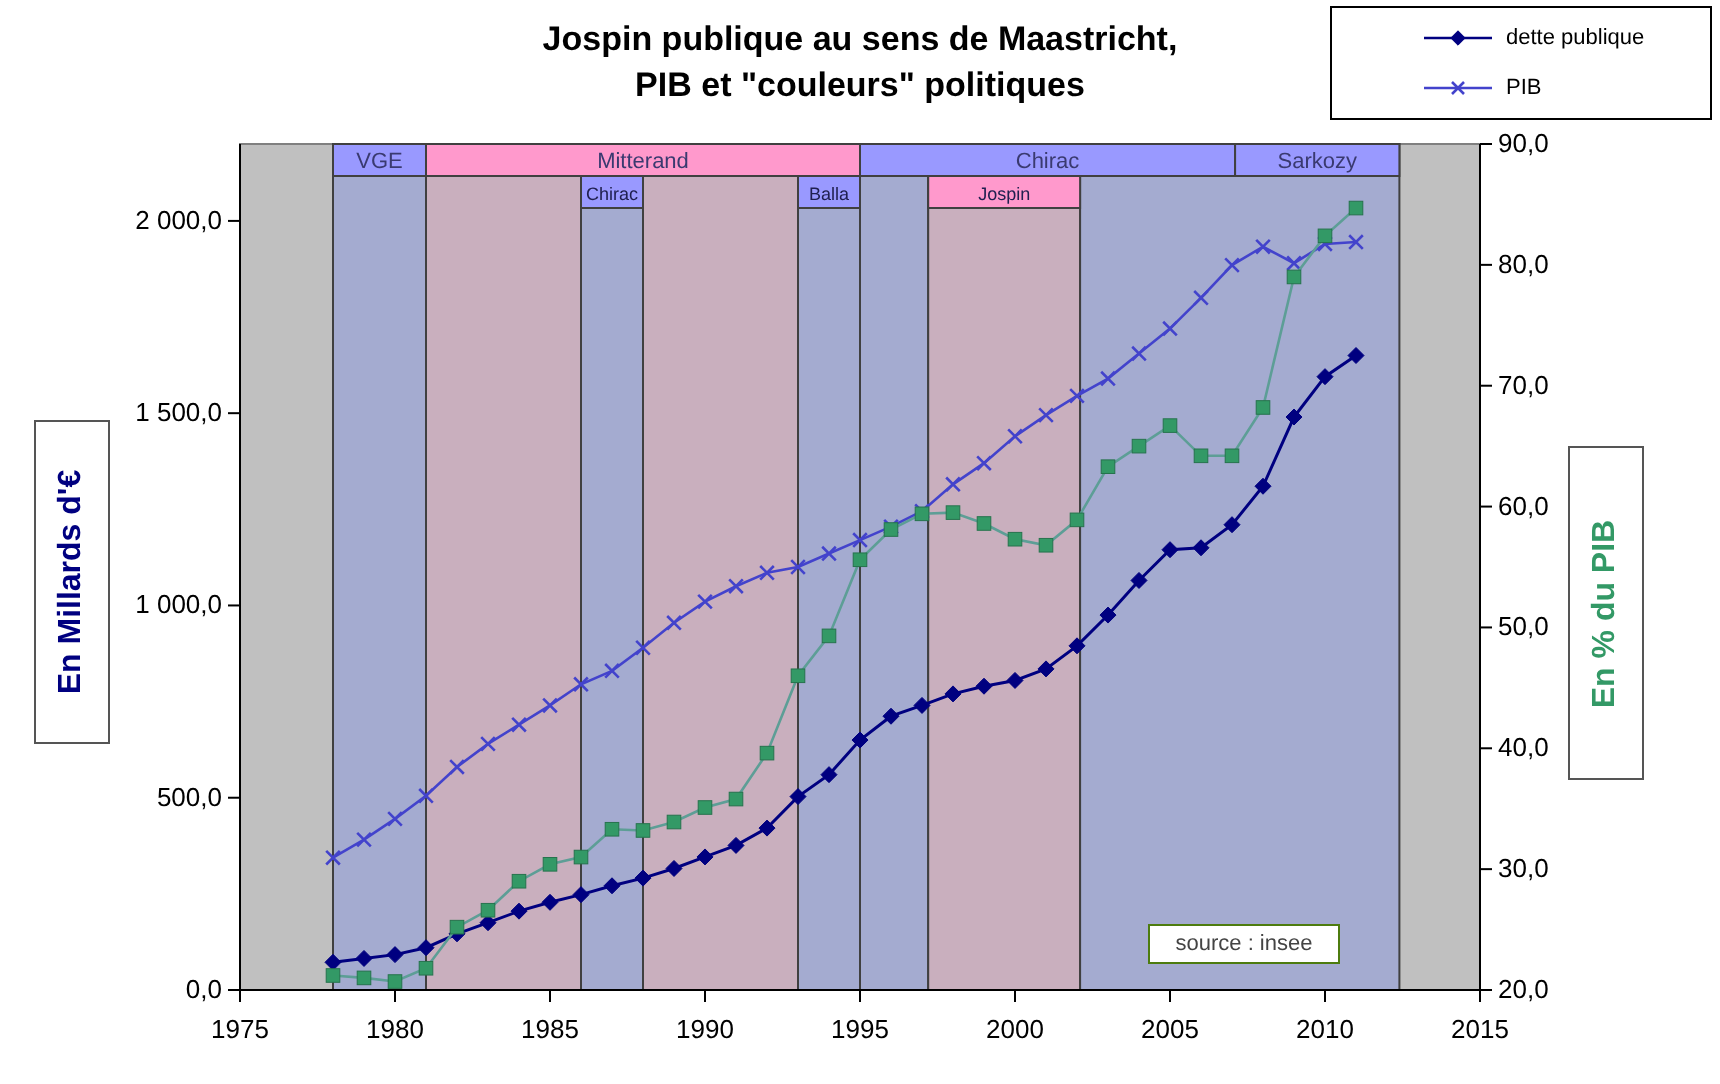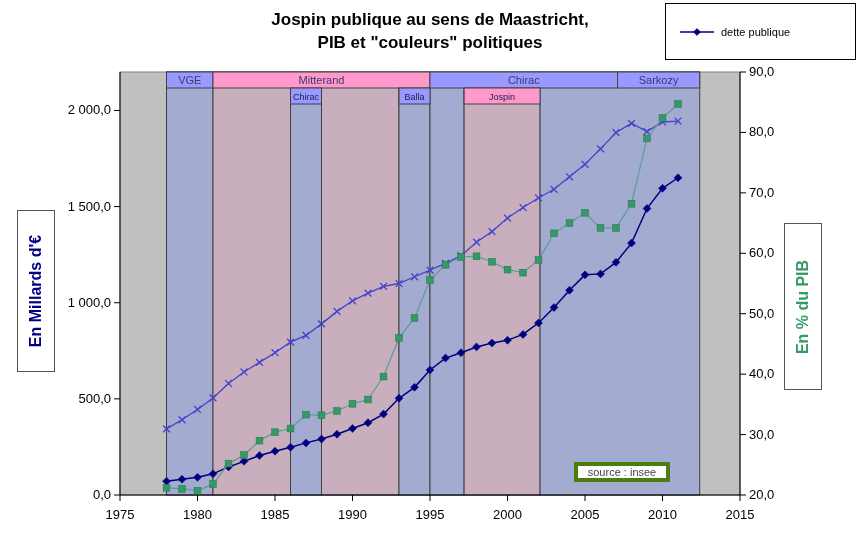--- a/index.html
+++ b/index.html
@@ -7,39 +7,39 @@
     position:relative;width:860px;height:542px;background:#ffffff;overflow:hidden;
     font-family:"Liberation Sans",sans-serif;
   }
   #chart-title{
     position:absolute;left:0;top:8px;width:860px;text-align:center;
     font-size:17px;font-weight:bold;color:#000000;line-height:23px;white-space:pre-line;
   }
   #legend{
     position:absolute;left:665px;top:3px;width:191px;height:57px;
     background:#ffffff;border:1px solid #000000;box-sizing:border-box;
-    display:flex;flex-direction:column;justify-content:space-around;padding:2px 0 2px 12px;
+    display:flex;flex-direction:column;justify-content:space-around;padding:2px 0 2px 44px;
   }
   .legend-item{display:flex;align-items:center;gap:5px;height:15px;}
   .legend-swatch{width:38px;height:12px;flex:0 0 auto;}
   .legend-label{font-size:11px;color:#000000;white-space:nowrap;}
   .axis-title-box{
     position:absolute;background:#ffffff;border:1px solid #555555;box-sizing:border-box;
     display:flex;align-items:center;justify-content:center;
   }
   #left-axis-title-box{left:17px;top:210px;width:38px;height:162px;}
   #right-axis-title-box{left:784px;top:223px;width:38px;height:167px;}
   .axis-title-text{
     transform:rotate(-90deg);white-space:nowrap;font-size:16px;font-weight:bold;
   }
   #left-axis-title-box .axis-title-text{color:#000080;}
   #right-axis-title-box .axis-title-text{color:#339966;}
   #source-box{
     position:absolute;left:574px;top:462px;width:96px;height:20px;
-    background:#ffffff;border:4px solid #4d7c0f;box-sizing:border-box;
+    background:#ffffff;border:1px solid #4d7c0f;box-sizing:border-box;
     display:flex;align-items:center;justify-content:center;
     font-size:11px;color:#444444;
   }
   #plot-svg{position:absolute;left:0;top:0;}
 </style>
 </head>
 <body>
 
 <div id="canvas">
 
@@ -233,20 +233,27 @@
 PIB et "couleurs" politiques</div>
 
   <div id="legend">
     <div class="legend-item">
       <svg class="legend-swatch" viewBox="0 0 38 12">
           <line x1="2" y1="6" x2="36" y2="6" stroke="#000080" stroke-width="1.3"></line>
           <path d="M 19 2.4 L 22.6 6 L 19 9.6 L 15.4 6 Z" fill="#000080" stroke="#000080" stroke-width="0.5"></path>
         </svg>
       <span class="legend-label">dette publique</span>
     </div>
+    <div class="legend-item">
+      <svg class="legend-swatch" viewBox="0 0 38 12">
+          <line x1="2" y1="6" x2="36" y2="6" stroke="#4343CC" stroke-width="1.3"></line>
+          <path d="M 16 3 L 22 9 M 16 9 L 22 3" stroke="#4343CC" stroke-width="1.3" fill="none"></path>
+        </svg>
+      <span class="legend-label">PIB</span>
+    </div>
   </div>
 
   <div id="left-axis-title-box" class="axis-title-box">
     <span class="axis-title-text">En Millards d'€</span>
   </div>
 
   <div id="right-axis-title-box" class="axis-title-box">
     <span class="axis-title-text">En % du PIB</span>
   </div>
 

